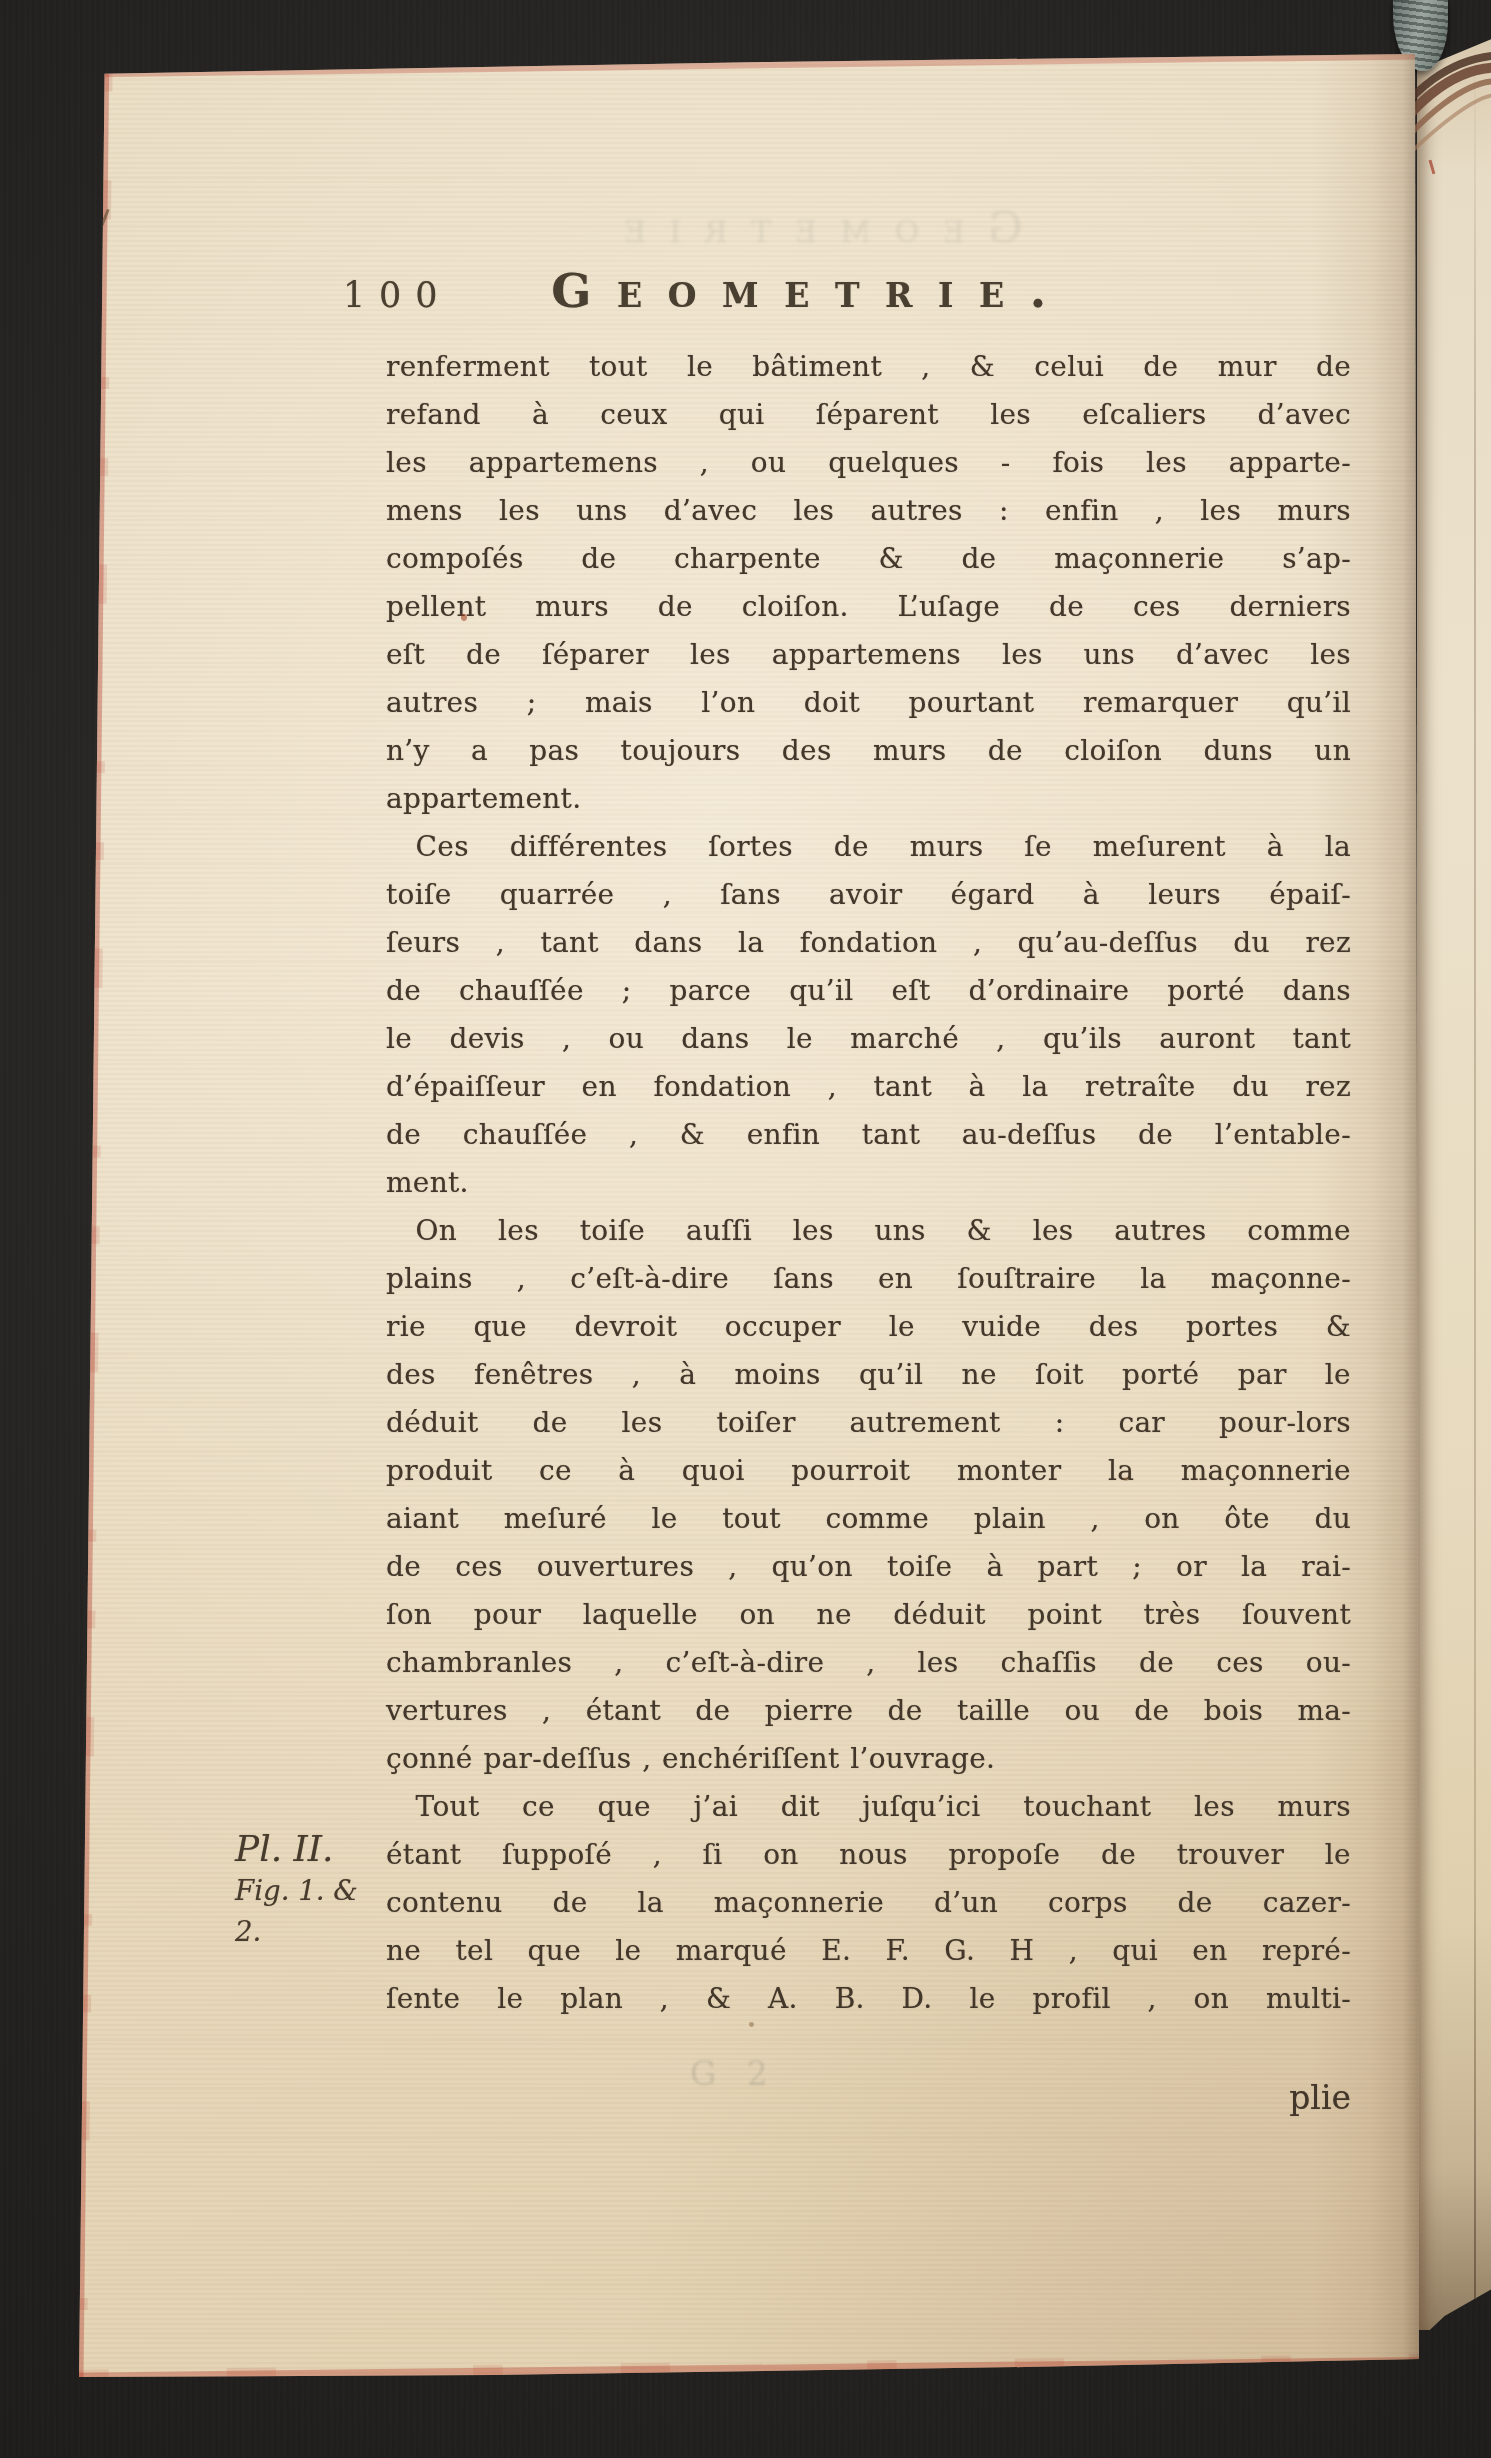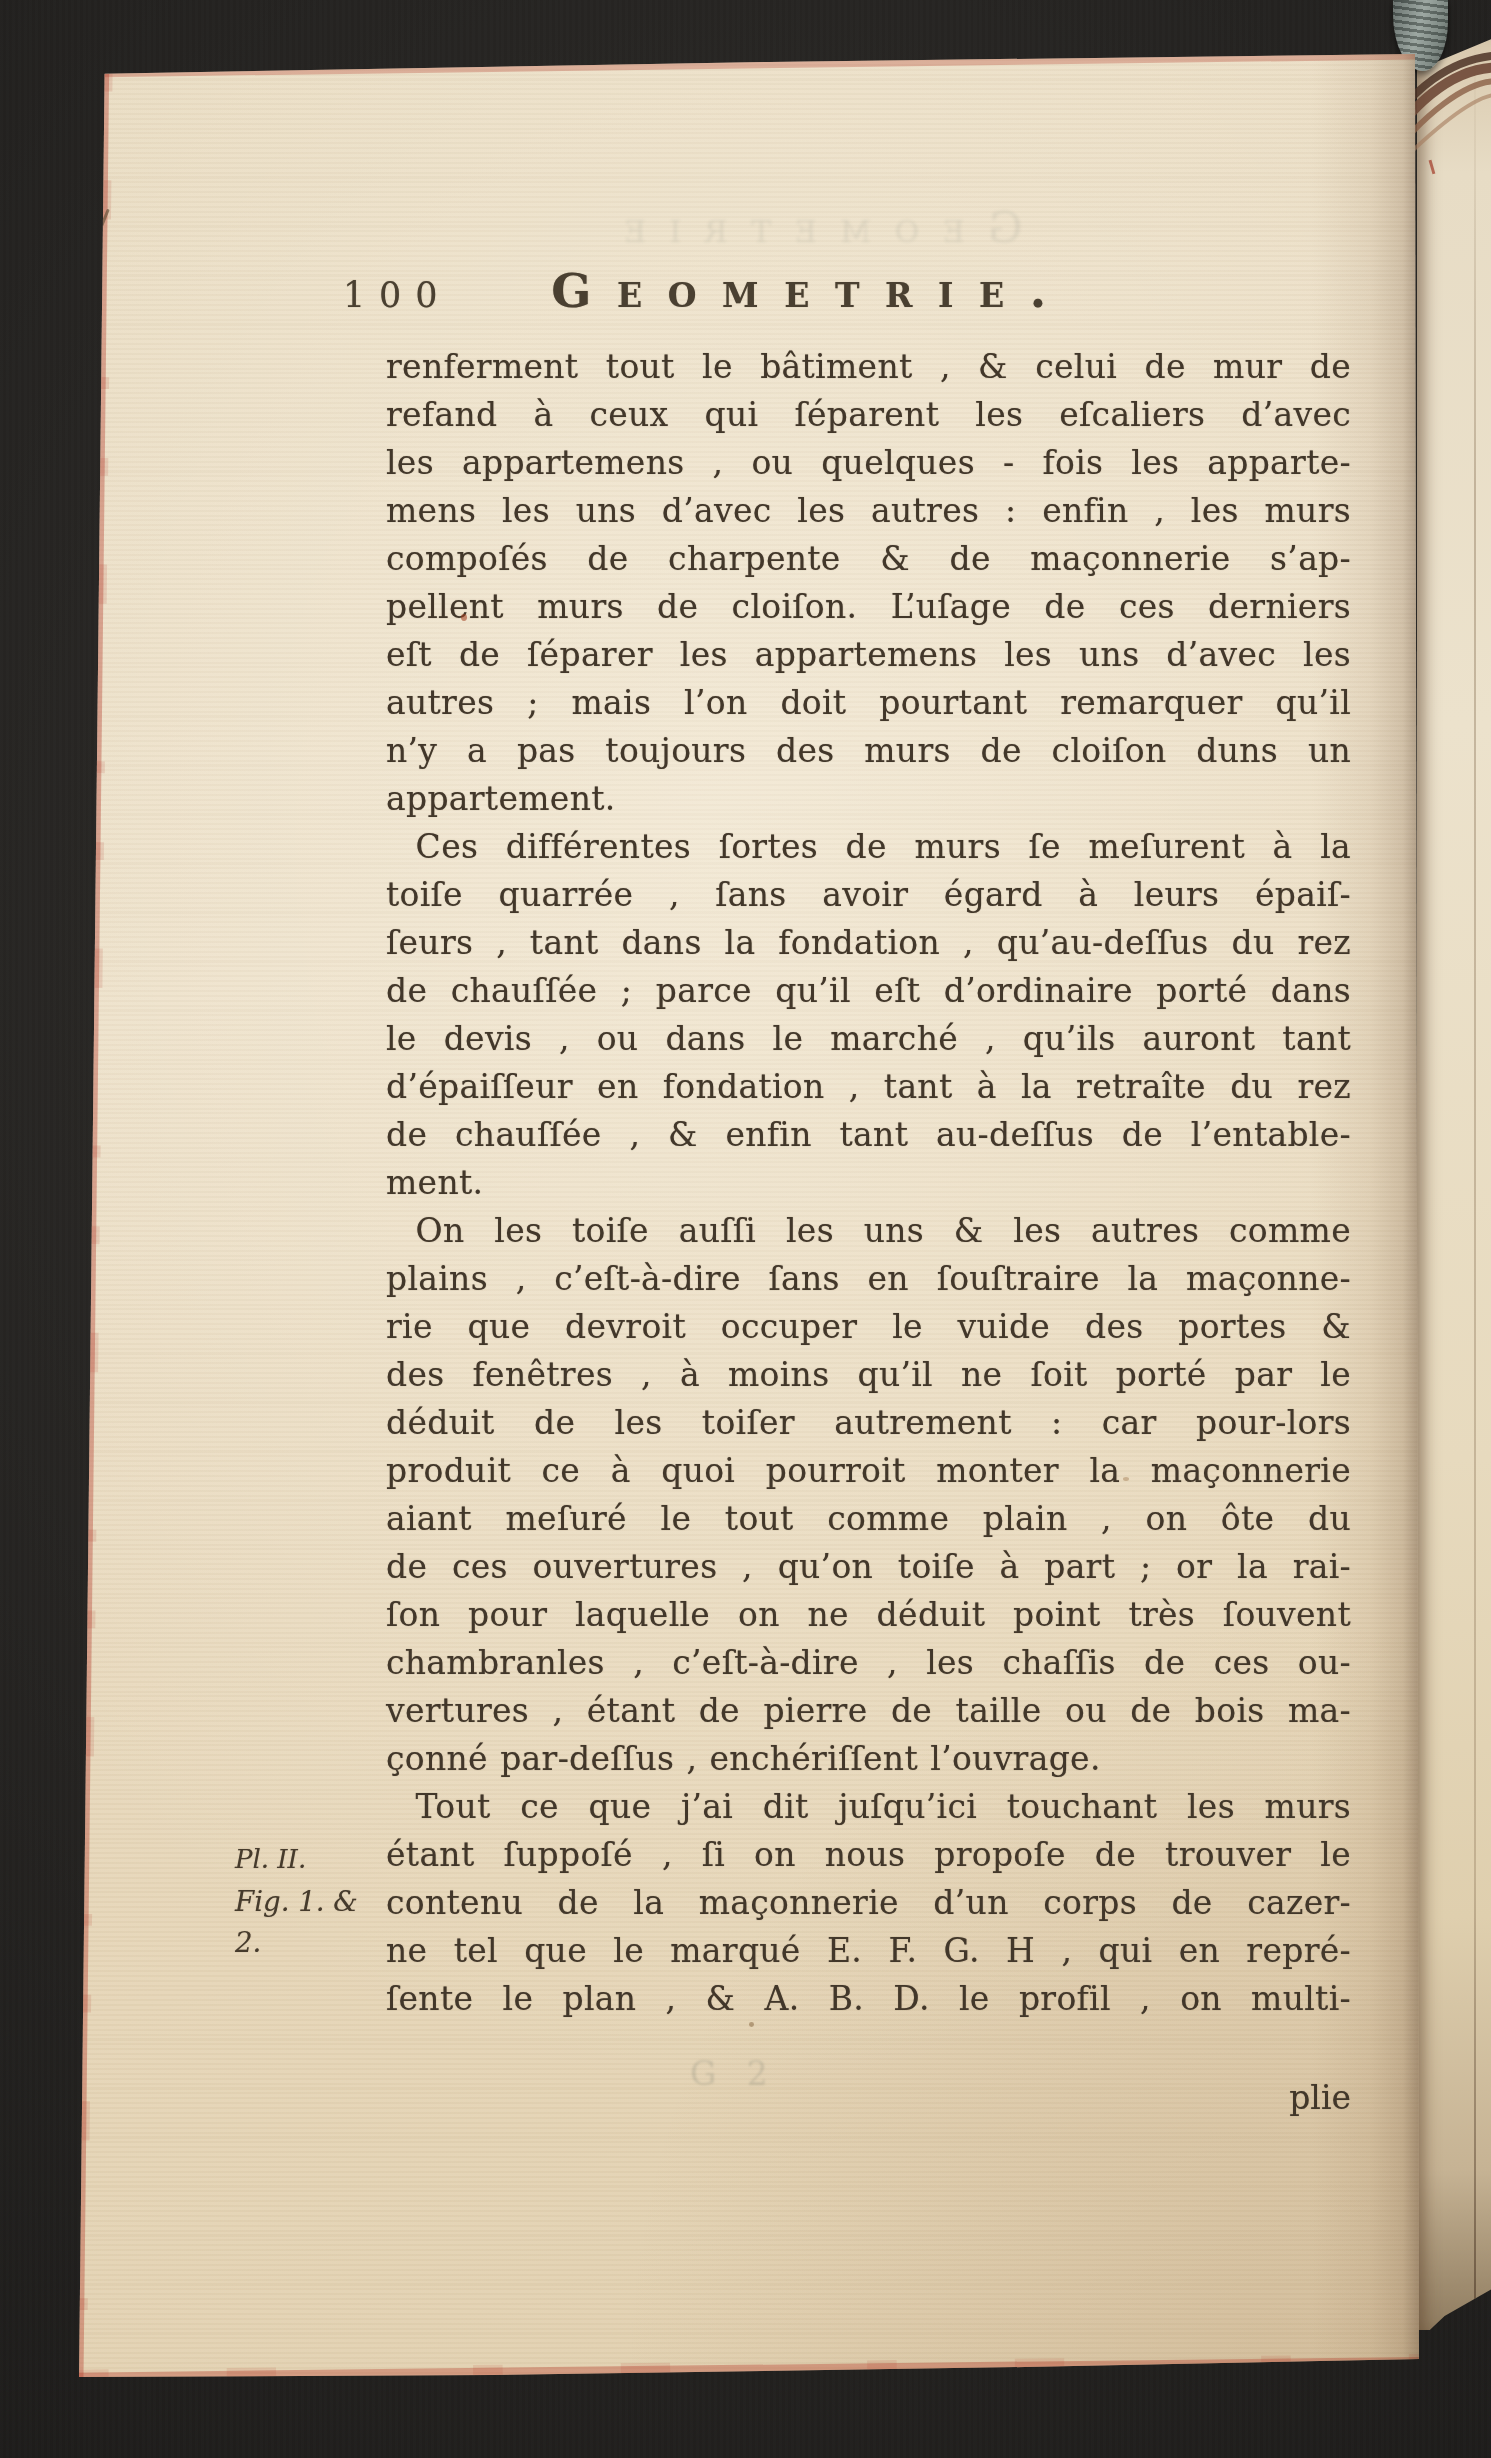--- a/index.html
+++ b/index.html
@@ -70,21 +70,21 @@
     font-weight:bold;
   }
   .head-ghost{
     position:absolute; left:250px; top:148px; width:965px;
     text-align:center; font-variant:small-caps;
     font-size:43px; letter-spacing:23.6px; color:#8e9489;
     opacity:.16; filter:blur(1.5px); transform:scaleX(-1);
   }
   .textblock{
     position:absolute; left:307px; top:289px; width:965px;
-    font-size:33px; color:#42372a;
+    font-size:28px; color:#42372a;
     letter-spacing:0.3px; word-spacing:1.5px;
     text-shadow:0 0 1px rgba(62,48,34,.45);
   }
   .tline{
     height:48px; line-height:48px;
     text-align:justify; text-align-last:justify;
     white-space:nowrap; overflow:visible;
   }
   .tline.noju{ text-align:left; text-align-last:left; }
   .tline.indent{ text-indent:29.6px; }
@@ -96,21 +96,21 @@
   .sig-ghost{
     position:absolute; left:611px; top:2000px;
     font-size:33px; color:#6d7468; opacity:.22; filter:blur(1.2px);
     letter-spacing:9.9px;
   }
   .margin-note{
     position:absolute; left:156px; top:1773px; width:177px;
     font-style:italic; color:#463b2c;
     text-shadow:0 0 1px rgba(62,48,34,.4);
   }
-  .margin-note .mn1{ font-size:26px; line-height:43px;margin-top:11px; }
+  .margin-note .mn1{ font-size:36px; line-height:43px; }
   .margin-note .mn2{ font-size:27.6px; line-height:41px; }
   .margin-note .mn3{ font-size:27.6px; line-height:41px; }
 
   
   .pen-mark{
     position:absolute; left:21.7px; top:154px; width:3px; height:31.5px;
     background:rgba(95,78,56,.65); transform:rotate(22deg); border-radius:2px;
   }
   .speck{ position:absolute; border-radius:50%; }
   .speck.s1{ left:382px; top:560px; width:5.9px; height:6.9px; background:rgba(160,60,30,.55); }

